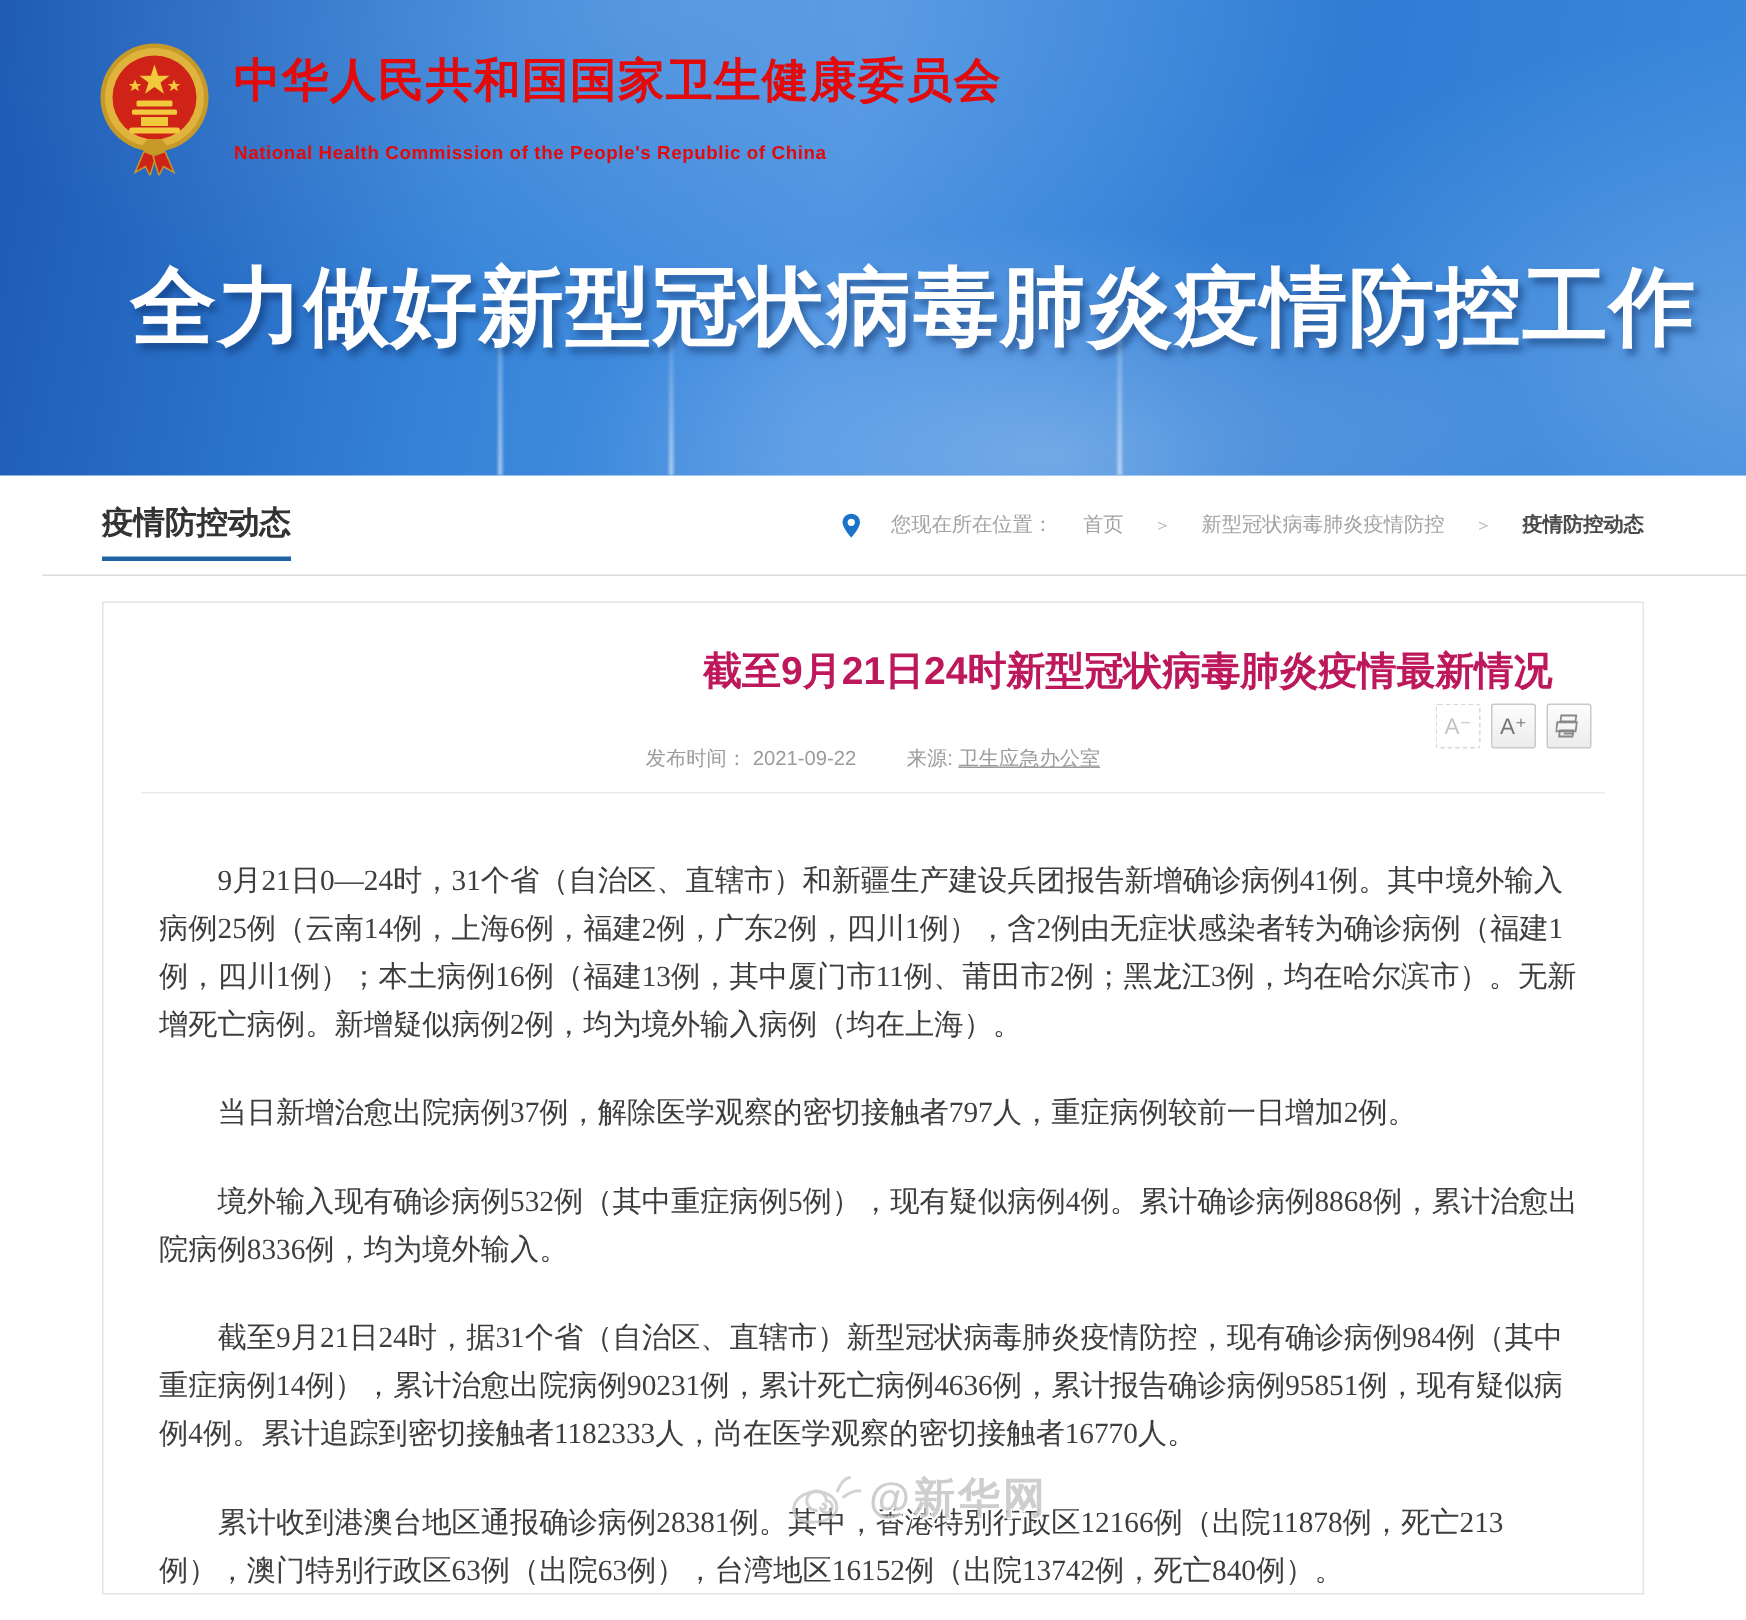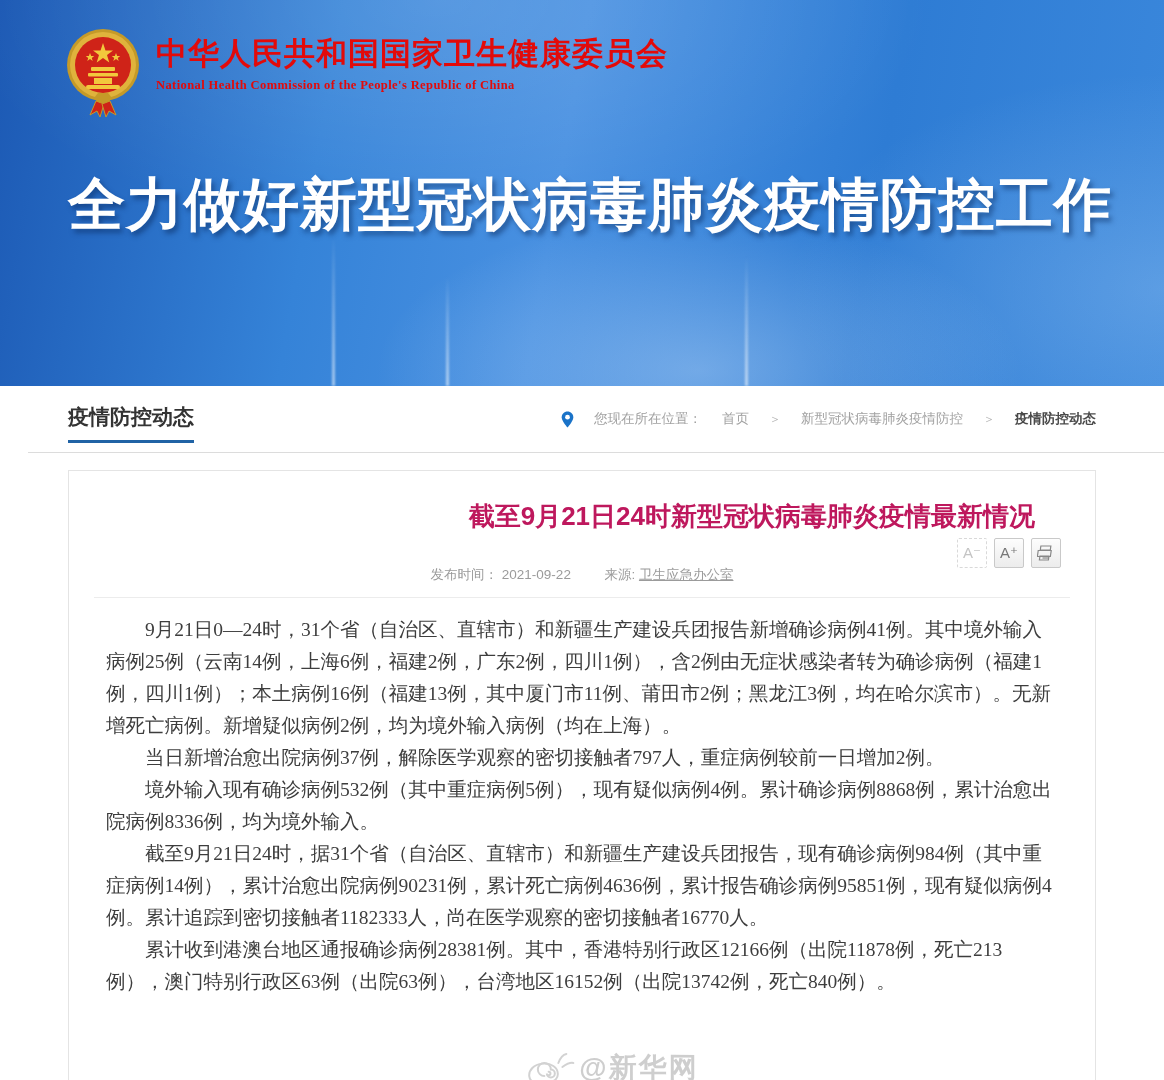--- a/index.html
+++ b/index.html
@@ -1,41 +1,41 @@
 <!DOCTYPE html>
 <html><head>
 <meta charset="utf-8">
 <style>
   * { margin: 0; padding: 0; box-sizing: border-box; }
   html, body { width: 1164px; height: 1080px; overflow: hidden; background: #fff;
     font-family: "Liberation Sans", "DejaVu Sans", sans-serif; }
 
   
   .banner {
-    position: relative; width: 100%; height: 386px; overflow: hidden;
+    position: relative; width: 100%; height: 317px; overflow: hidden;
     background:
       radial-gradient(ellipse 460px 220px at 60% 96%, rgba(205,228,252,0.38), rgba(205,228,252,0) 70%),
       radial-gradient(ellipse 520px 300px at 100% 75%, rgba(170,208,246,0.30), rgba(170,208,246,0) 72%),
       radial-gradient(ellipse 700px 340px at 38% 0%, rgba(255,255,255,0.14), rgba(255,255,255,0) 70%),
       linear-gradient(100deg, #1c59b4 0%, #3583d8 28%, #4890e1 48%, #2e7cd4 74%, #3b88dc 100%);
   }
   .streak { position: absolute; bottom: 0; width: 3px; height: 120px;
     background: linear-gradient(to top, rgba(255,255,255,0.55), rgba(255,255,255,0)); filter: blur(1px); }
   .streak.s1 { left: 332px; height: 150px; }
   .streak.s2 { left: 446px; height: 110px; }
   .streak.s3 { left: 745px; height: 130px; }
 
   .banner-header { display: flex; align-items: flex-start; padding: 27px 0 0 64px; }
   .emblem { width: 78px; height: 90px; flex: 0 0 auto; }
   .org-names { margin-left: 14px; padding-top: 6px; }
   .org-cn { color: #e20a0a; font-size: 31px; font-weight: bold; letter-spacing: 1px; }
-  .org-en { color: #e20a0a; font-size: 12.5px; font-weight: bold; margin-top: 3px; letter-spacing: 0.4px; font-family: Liberation Serif, serif; }
+  .org-en { color: #e20a0a; font-size: 12.5px; font-weight: bold; margin-top: 20px; letter-spacing: 0.4px; }
 
   .campaign-title {
-    margin-top: 50px; padding-left: 68px;
+    margin-top: 50px; padding-left: 87px;
     color: #ffffff; font-size: 57px; font-weight: bold; letter-spacing: 1px;
     text-shadow: 3px 4px 5px rgba(8,40,92,0.5);
     white-space: nowrap;
   }
 
   
   .section-row { display: flex; justify-content: space-between; align-items: flex-start;
     padding: 17px 68px 0 68px; }
   .section-tab { font-size: 21px; font-weight: bold; color: #333;
     padding-bottom: 9px; border-bottom: 3px solid #2063a5; cursor: pointer; }
@@ -61,21 +61,21 @@
     border: 1px solid #c9c9c9; border-radius: 2px; background: linear-gradient(#fdfdfd, #ececec);
     color: #777; font-size: 15px; cursor: pointer; }
   .tool-btn.disabled { border: 1px dashed #d9d9d9; background: #fff; color: #c4c4c4; }
   .printer-icon { width: 18px; height: 16px; }
 
   .meta-rule { border-top: 1px solid #ececec; margin: 13px 25px 0 25px; }
 
   .article-content { padding: 16px 40px 0 37px;
     font-family: "Liberation Serif", "DejaVu Serif", serif;
     font-size: 19.5px; color: #3d3d3d; line-height: 32px; }
-  .article-content p { text-indent: 2em; }
+  .article-content p { text-indent: 2em; margin-top: 27px; }
 
   .watermark { position: absolute; bottom: 40px; left: calc(50% + 30px); transform: translateX(-50%);
     display: flex; align-items: center; gap: 2px; color: #cccccc; pointer-events: none; }
   .watermark-text { font-size: 28px; font-weight: bold; letter-spacing: 2px;
     color: rgba(190,190,190,0.75); text-shadow: 1px 1px 0 #fff; }
   .snail-icon { width: 52px; height: 46px; opacity: 0.75; }
 </style>
 </head>
 <body>
 
@@ -150,21 +150,21 @@
       </svg>
     </div>
   </div>
 
   <div class="meta-rule"></div>
 
   <div class="article-content">
     <p>9月21日0—24时，31个省（自治区、直辖市）和新疆生产建设兵团报告新增确诊病例41例。其中境外输入病例25例（云南14例，上海6例，福建2例，广东2例，四川1例），含2例由无症状感染者转为确诊病例（福建1例，四川1例）；本土病例16例（福建13例，其中厦门市11例、莆田市2例；黑龙江3例，均在哈尔滨市）。无新增死亡病例。新增疑似病例2例，均为境外输入病例（均在上海）。</p>
     <p>当日新增治愈出院病例37例，解除医学观察的密切接触者797人，重症病例较前一日增加2例。</p>
     <p>境外输入现有确诊病例532例（其中重症病例5例），现有疑似病例4例。累计确诊病例8868例，累计治愈出院病例8336例，均为境外输入。</p>
-    <p>截至9月21日24时，据31个省（自治区、直辖市）和新疆生产建设兵团报告，现有确诊病例984例（其中重症病例14例），累计治愈出院病例90231例，累计死亡病例4636例，累计报告确诊病例95851例，现有疑似病例4例。累计追踪到密切接触者1182333人，尚在医学观察的密切接触者16770人。</p>
+    <p>截至9月21日24时，据31个省（自治区、直辖市）新型冠状病毒肺炎疫情防控，现有确诊病例984例（其中重症病例14例），累计治愈出院病例90231例，累计死亡病例4636例，累计报告确诊病例95851例，现有疑似病例4例。累计追踪到密切接触者1182333人，尚在医学观察的密切接触者16770人。</p>
     <p>累计收到港澳台地区通报确诊病例28381例。其中，香港特别行政区12166例（出院11878例，死亡213例），澳门特别行政区63例（出院63例），台湾地区16152例（出院13742例，死亡840例）。</p>
   </div>
 
   <div class="watermark">
     <svg class="snail-icon" viewBox="0 0 52 46" fill="none" stroke="#c4c4c4" stroke-width="2" stroke-linecap="round">
       <path d="M10 38 C3 36 2 28 7 23 C12 18 22 17 28 21 C34 25 34 33 28 36 C20 40 14 39 10 38 Z"></path>
       <path d="M19 31 a6.5 6.5 0 1 1 6.5-6.5 a4 4 0 1 1 -4 4 a1.8 1.8 0 1 0 1.8-1.8"></path>
       <path d="M33 18 q3 -8 8 -9"></path>
       <path d="M37 22 q7 -5 11 -4"></path>
     </svg>

